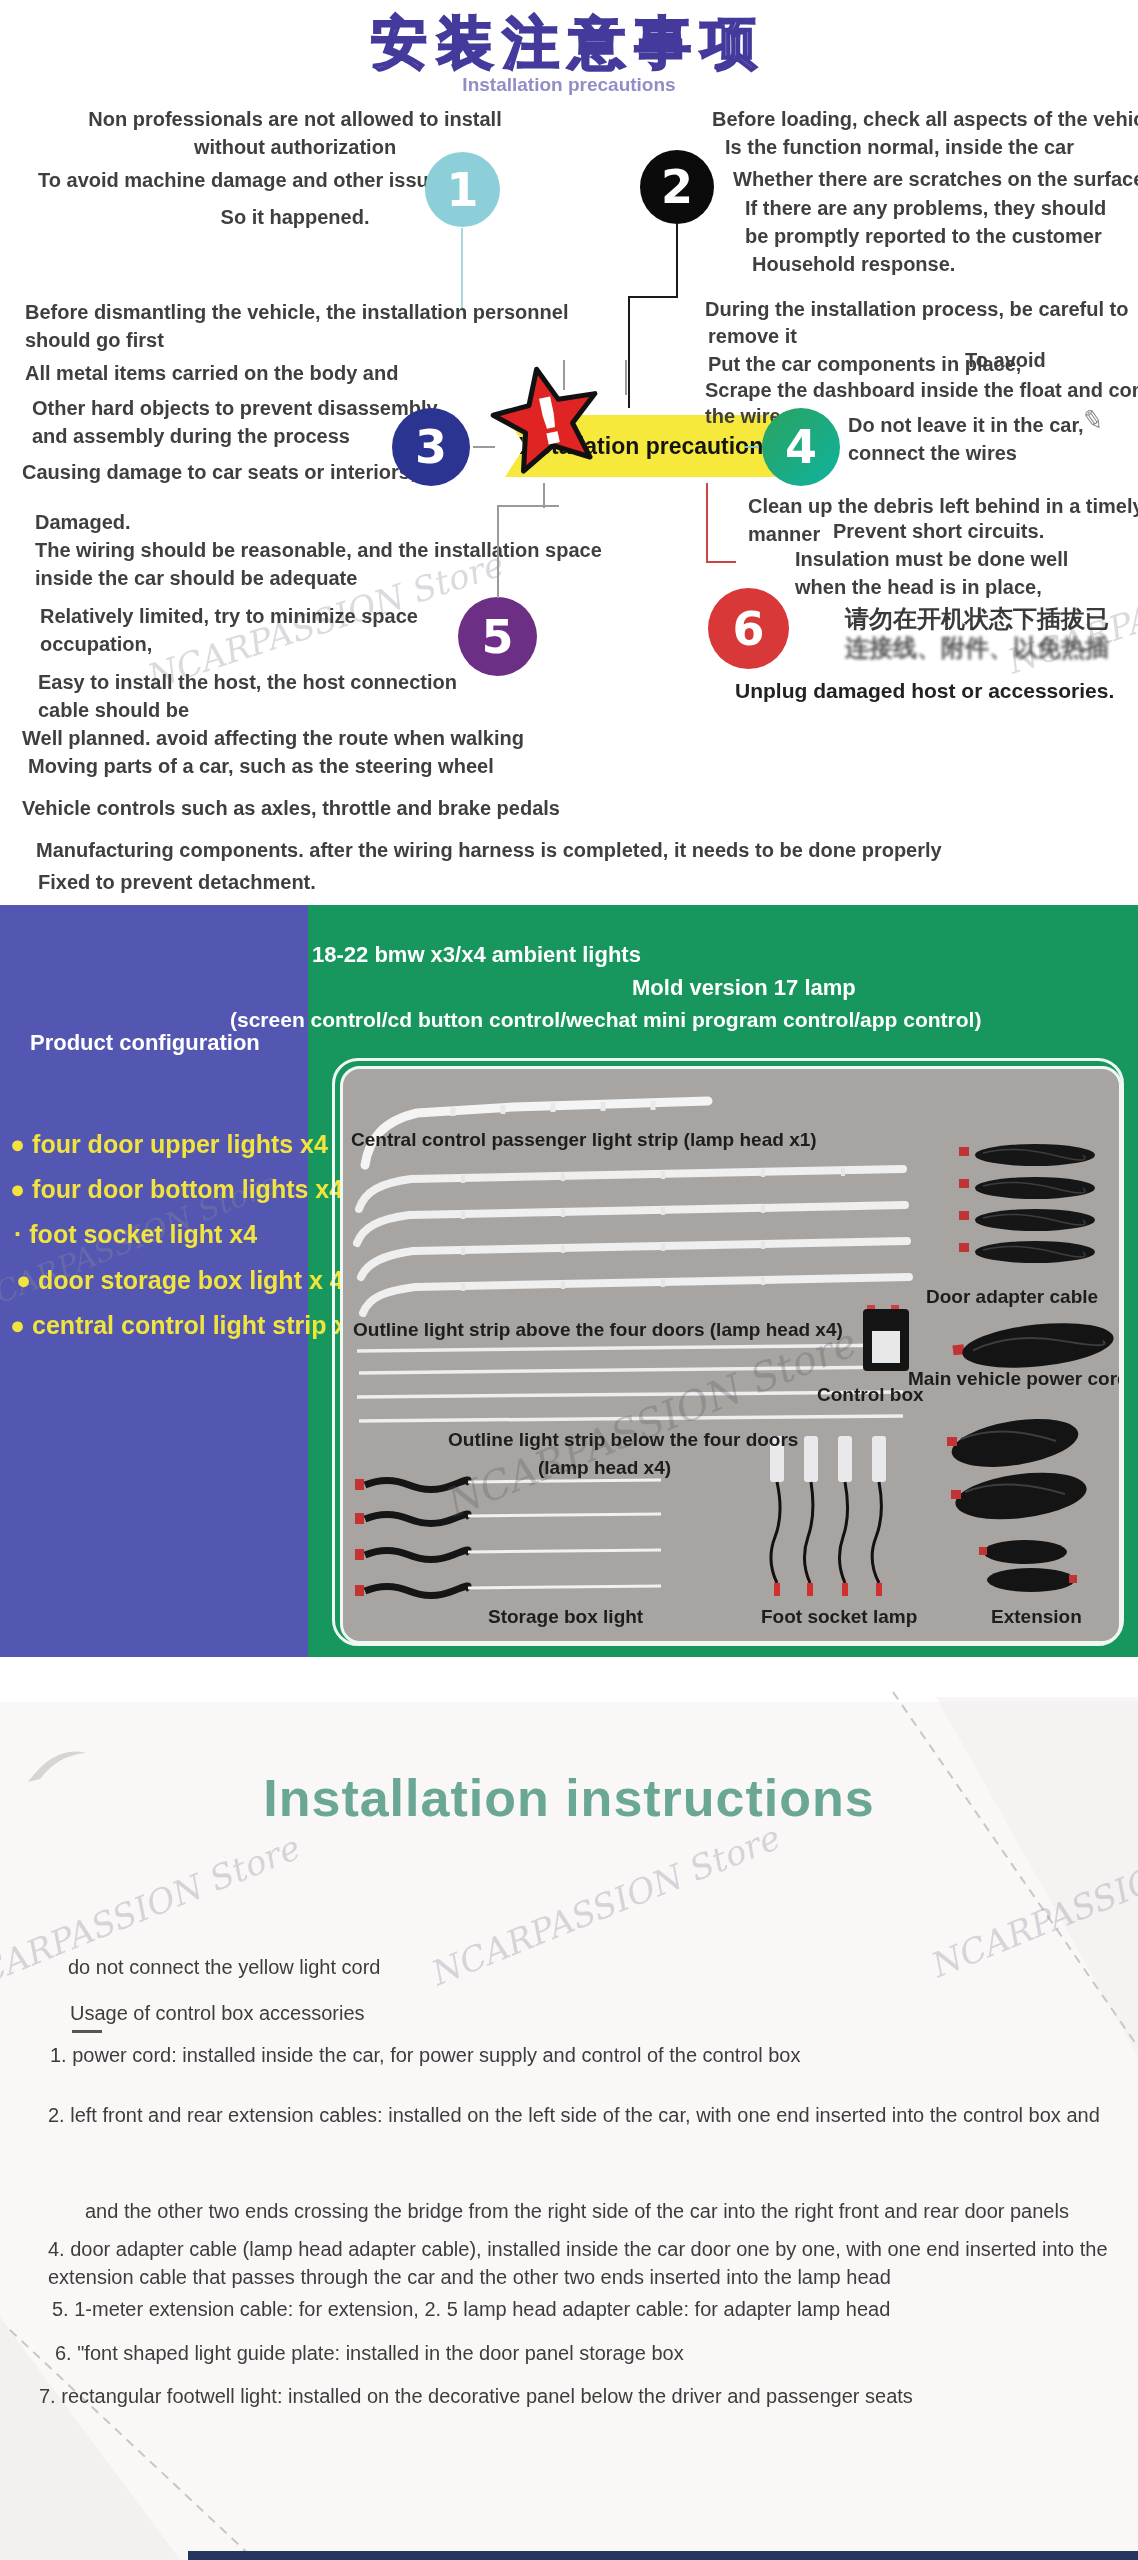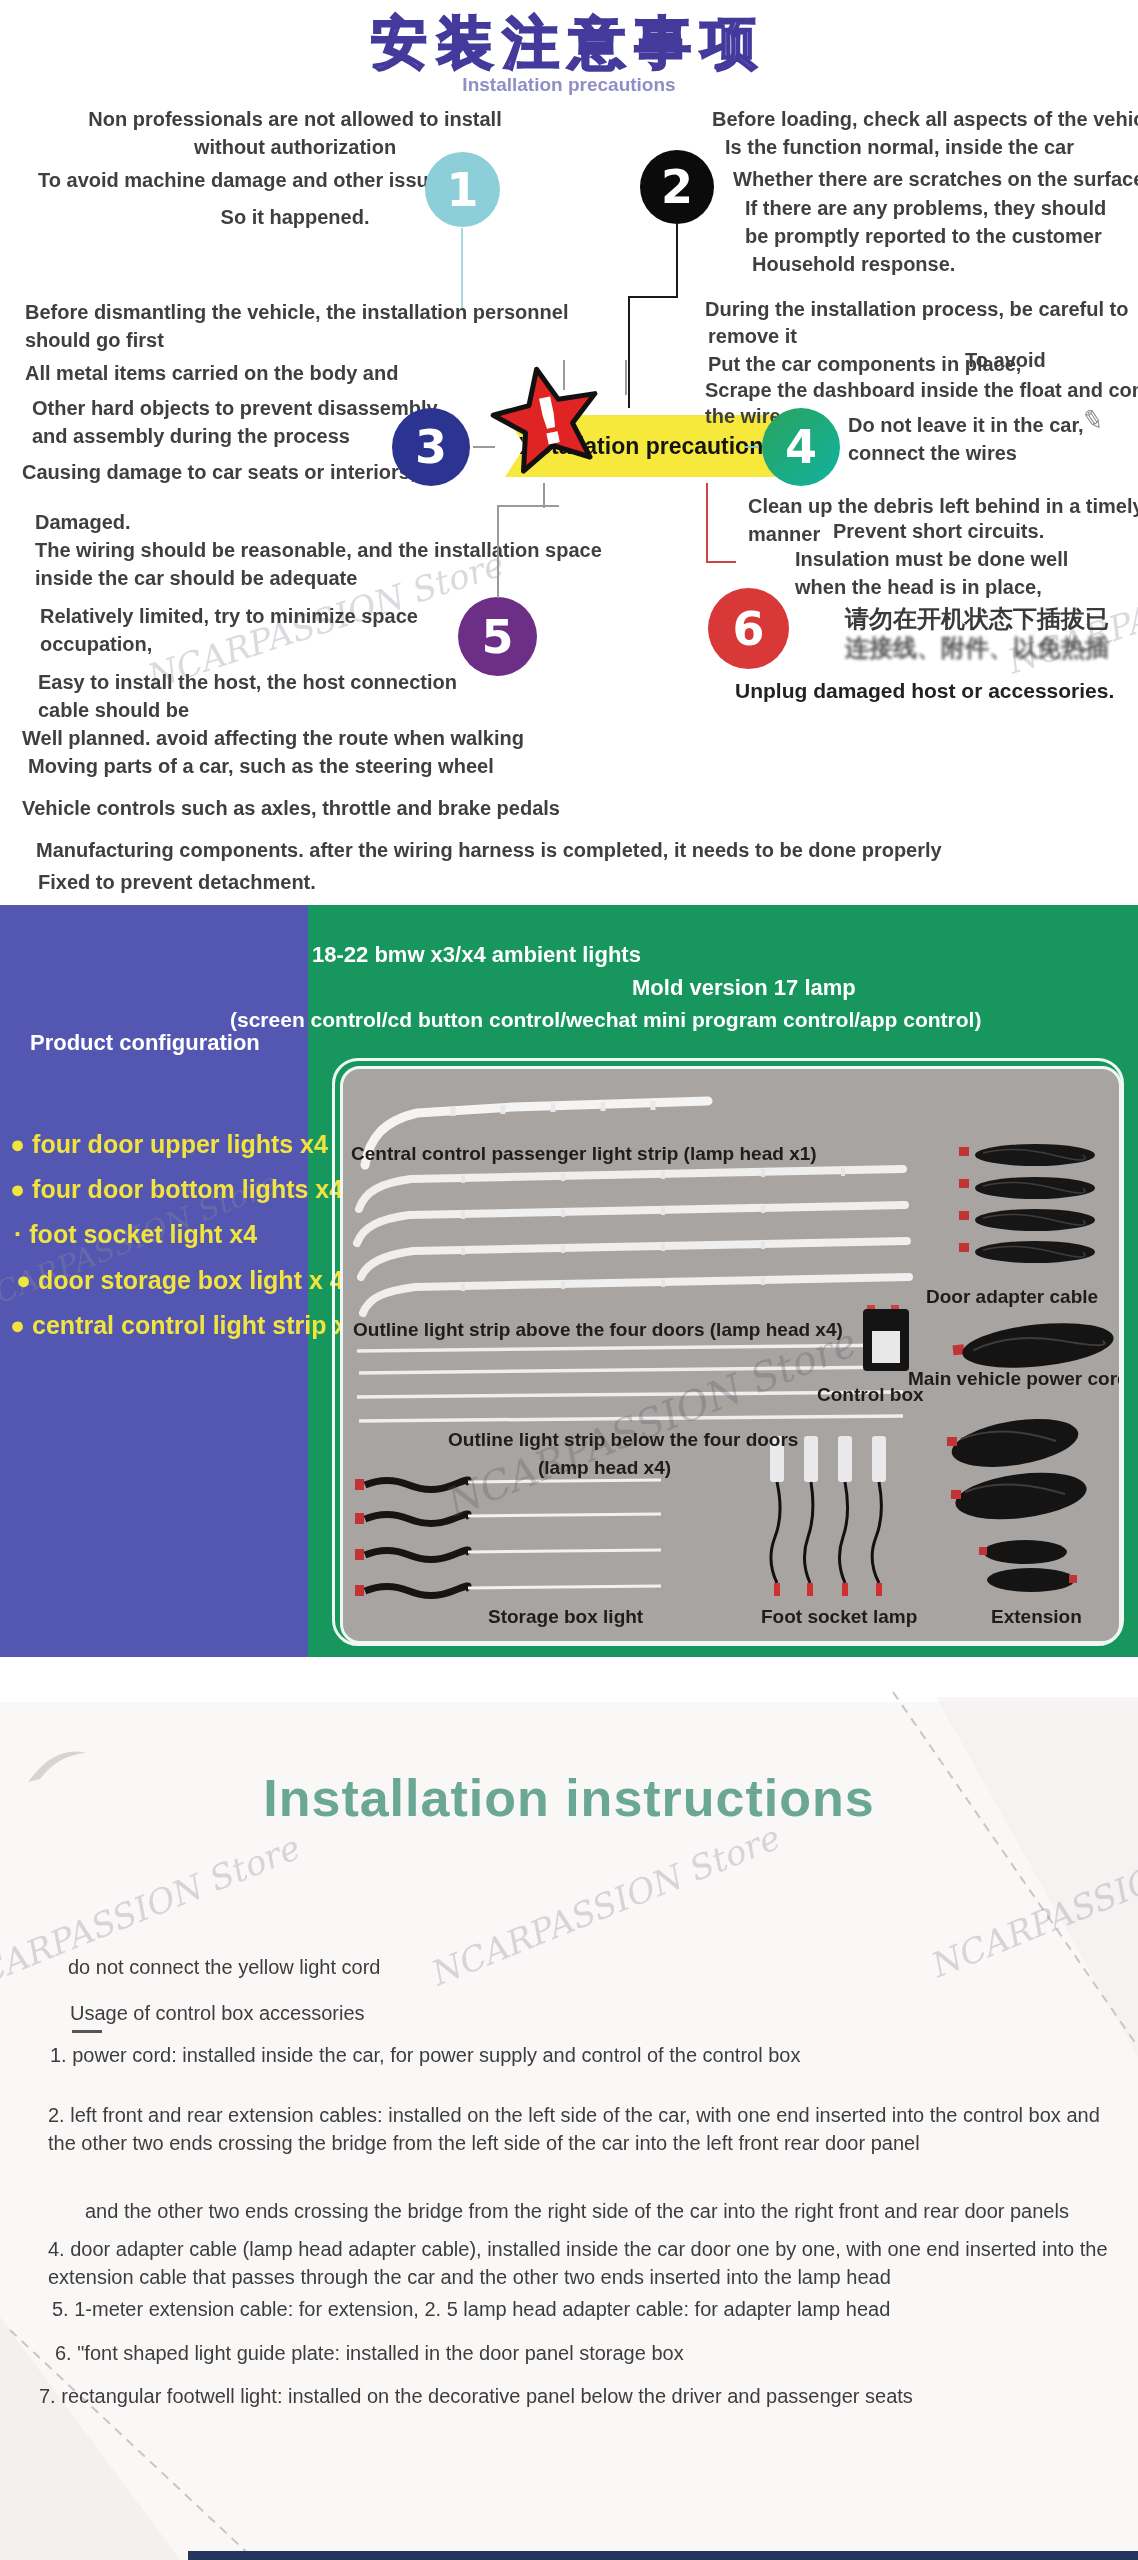--- a/index.html
+++ b/index.html
@@ -228,21 +228,21 @@
           <ellipse cx="678" cy="427" rx="66" ry="22" fill="#141414" transform="rotate(-7 678 427)"></ellipse>
           <path d="M622 423 q 40 -16 100 2" stroke="#3d3d3d" stroke-width="2" fill="none"></path>
           <rect x="608" y="421" width="10" height="9" fill="#c23333"></rect>
           <ellipse cx="682" cy="483" rx="42" ry="12" fill="#141414"></ellipse>
           <rect x="636" y="478" width="8" height="8" fill="#c23333"></rect>
           <ellipse cx="688" cy="511" rx="44" ry="12" fill="#141414"></ellipse>
           <rect x="726" y="506" width="8" height="8" fill="#c23333"></rect>
         </g>
       </svg>
       <div class="wm" style="left:90px;top:330px;font-size:40px;color:rgba(85,85,100,0.28);">NCARPASSION Store</div>
-      <div class="plabel" style="left:8px;top:74px;">Central control passenger light strip (lamp head x1)</div>
+      <div class="plabel" style="left:8px;top:60px;">Central control passenger light strip (lamp head x1)</div>
       <div class="plabel" style="left:10px;top:250px;">Outline light strip above the four doors (lamp head x4)</div>
       <div class="plabel" style="left:105px;top:360px;">Outline light strip below the four doors</div>
       <div class="plabel" style="left:195px;top:388px;">(lamp head x4)</div>
       <div class="plabel" style="left:583px;top:217px;text-align:center;">Door adapter cable</div>
       <div class="plabel" style="left:474px;top:315px;">Control box</div>
       <div class="plabel" style="left:565px;top:299px;">Main vehicle power cord</div>
       <div class="plabel" style="left:145px;top:537px;">Storage box light</div>
       <div class="plabel" style="left:418px;top:537px;">Foot socket lamp</div>
       <div class="plabel" style="left:648px;top:537px;">Extension</div>
     </div>
@@ -261,21 +261,20 @@
     <div class="wm" style="left:-60px;top:238px;">NCARPASSION Store</div>
     <div class="wm" style="left:420px;top:228px;">NCARPASSION Store</div>
     <div class="wm" style="left:920px;top:220px;">NCARPASSION Store</div>
 
     <div class="body-line" style="left:68px;top:299px;">do not connect the yellow light cord</div>
     <div class="body-line" style="left:70px;top:345px;">Usage of control box accessories</div>
     <div class="ln" style="left:72px;top:373px;width:30px;height:3px;background:#555;"></div>
 
     <div class="body-line" style="left:50px;top:387px;">1. power cord: installed inside the car, for power supply and control of the control box</div>
     <div class="body-line" style="left:48px;top:447px;">2. left front and rear extension cables: installed on the left side of the car, with one end inserted into the control box and</div>
-    <div class="body-line" style="left:48px;top:475px;">the other two ends crossing the bridge from the left side of the car into the left front rear door panel</div>
     <div class="body-line" style="left:85px;top:543px;">and the other two ends crossing the bridge from the right side of the car into the right front and rear door panels</div>
     <div class="body-line" style="left:48px;top:581px;">4. door adapter cable (lamp head adapter cable), installed inside the car door one by one, with one end inserted into the</div>
     <div class="body-line" style="left:48px;top:609px;">extension cable that passes through the car and the other two ends inserted into the lamp head</div>
     <div class="body-line" style="left:52px;top:641px;">5. 1-meter extension cable: for extension, 2. 5 lamp head adapter cable: for adapter lamp head</div>
     <div class="body-line" style="left:55px;top:685px;">6. "font shaped light guide plate: installed in the door panel storage box</div>
     <div class="body-line" style="left:39px;top:728px;">7. rectangular footwell light: installed on the decorative panel below the driver and passenger seats</div>
   </div>
 
   <div style="position:absolute;left:188px;top:2551px;width:950px;height:9px;background:#25355e;"></div>
 

